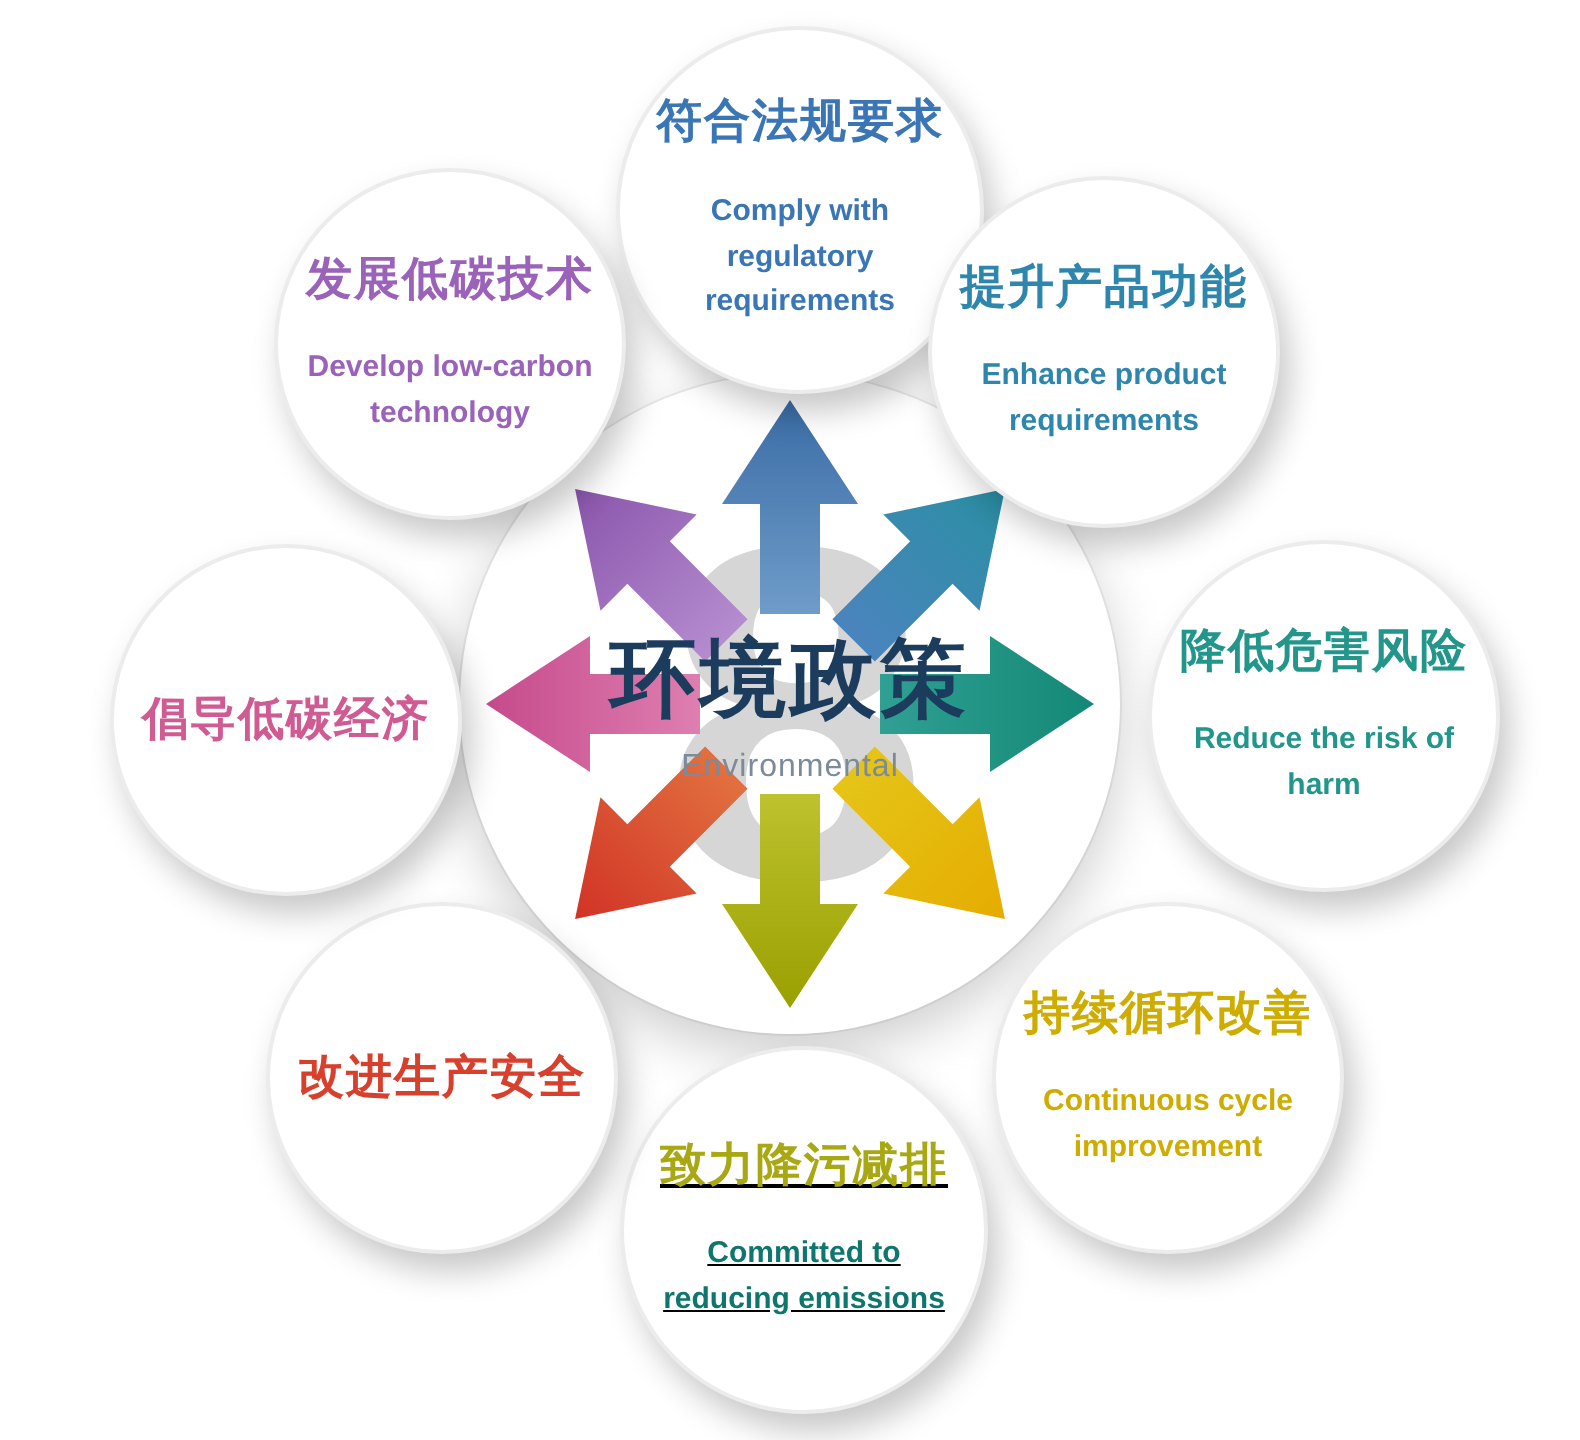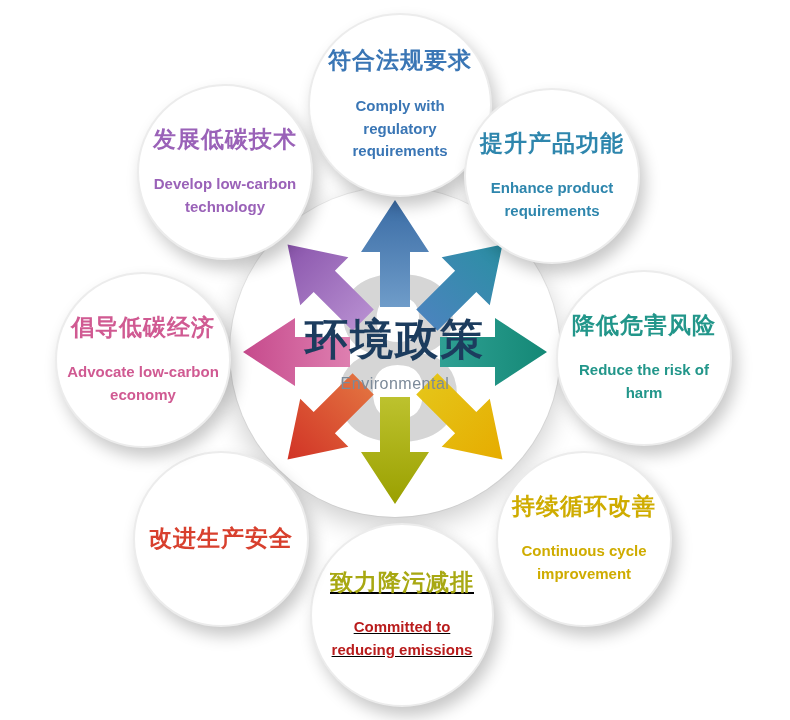--- a/index.html
+++ b/index.html
@@ -37,21 +37,21 @@
     border:2px solid #ececec;
     box-shadow:5px 9px 16px rgba(0,0,0,0.22), inset 0 0 0 3px #fff;
     display:flex;flex-direction:column;align-items:center;justify-content:center;
     text-align:center;z-index:5;
   }
   .node-zh{font-size:23px;font-weight:bold;letter-spacing:1px;line-height:1.2;}
   .node-en{font-size:15px;font-weight:bold;line-height:1.5;margin-top:20px;max-width:162px;}
 
   .n0{left:308px;top:13px;width:180px;height:180px;}
   .n1{left:464px;top:88px;width:172px;height:172px;text-align:center;}
-  .n2{left:556px;top:270px;width:172px;height:172px;align-items:center;}
+  .n2{left:574px;top:270px;width:172px;height:172px;align-items:center;}
   .n3{left:496px;top:451px;width:172px;height:172px;}
   .n4{left:310px;top:523px;width:180px;height:180px;text-decoration:underline;}
   .n5{left:133px;top:451px;width:172px;height:172px;}
   .n6{left:55px;top:272px;width:172px;height:172px;}
   .n7{left:137px;top:84px;width:172px;height:172px;}
 </style>
 </head>
 <body>
 
 <div class="stage">
@@ -141,30 +141,29 @@
     <div class="node-en" style="color: rgb(34, 150, 138);">Reduce the risk of harm</div>
   </div>
 
   <div class="node n3">
     <div class="node-zh" style="color: rgb(207, 172, 0);">持续循环改善</div>
     <div class="node-en" style="color: rgb(207, 172, 0);">Continuous cycle improvement</div>
   </div>
 
   <div class="node n4">
     <div class="node-zh" style="color: rgb(168, 168, 18);">致力降污减排</div>
-    <div class="node-en" style="color: #b91c1c;">Committed to reducing emissions</div>
+    <div class="node-en" style="color: #0f766e;">Committed to reducing emissions</div>
   </div>
 
   <div class="node n5">
     <div class="node-zh" style="color: rgb(216, 64, 46);">改进生产安全</div>
   </div>
 
   <div class="node n6">
     <div class="node-zh" style="color: rgb(208, 90, 146);">倡导低碳经济</div>
-    <div class="node-en" style="color: rgb(208, 90, 146);">Advocate low-carbon economy</div>
   </div>
 
   <div class="node n7">
     <div class="node-zh" style="color: rgb(154, 98, 184);">发展低碳技术</div>
     <div class="node-en" style="color: rgb(154, 98, 184);">Develop low-carbon technology</div>
   </div>
 
 </div>
 
 </body></html>

